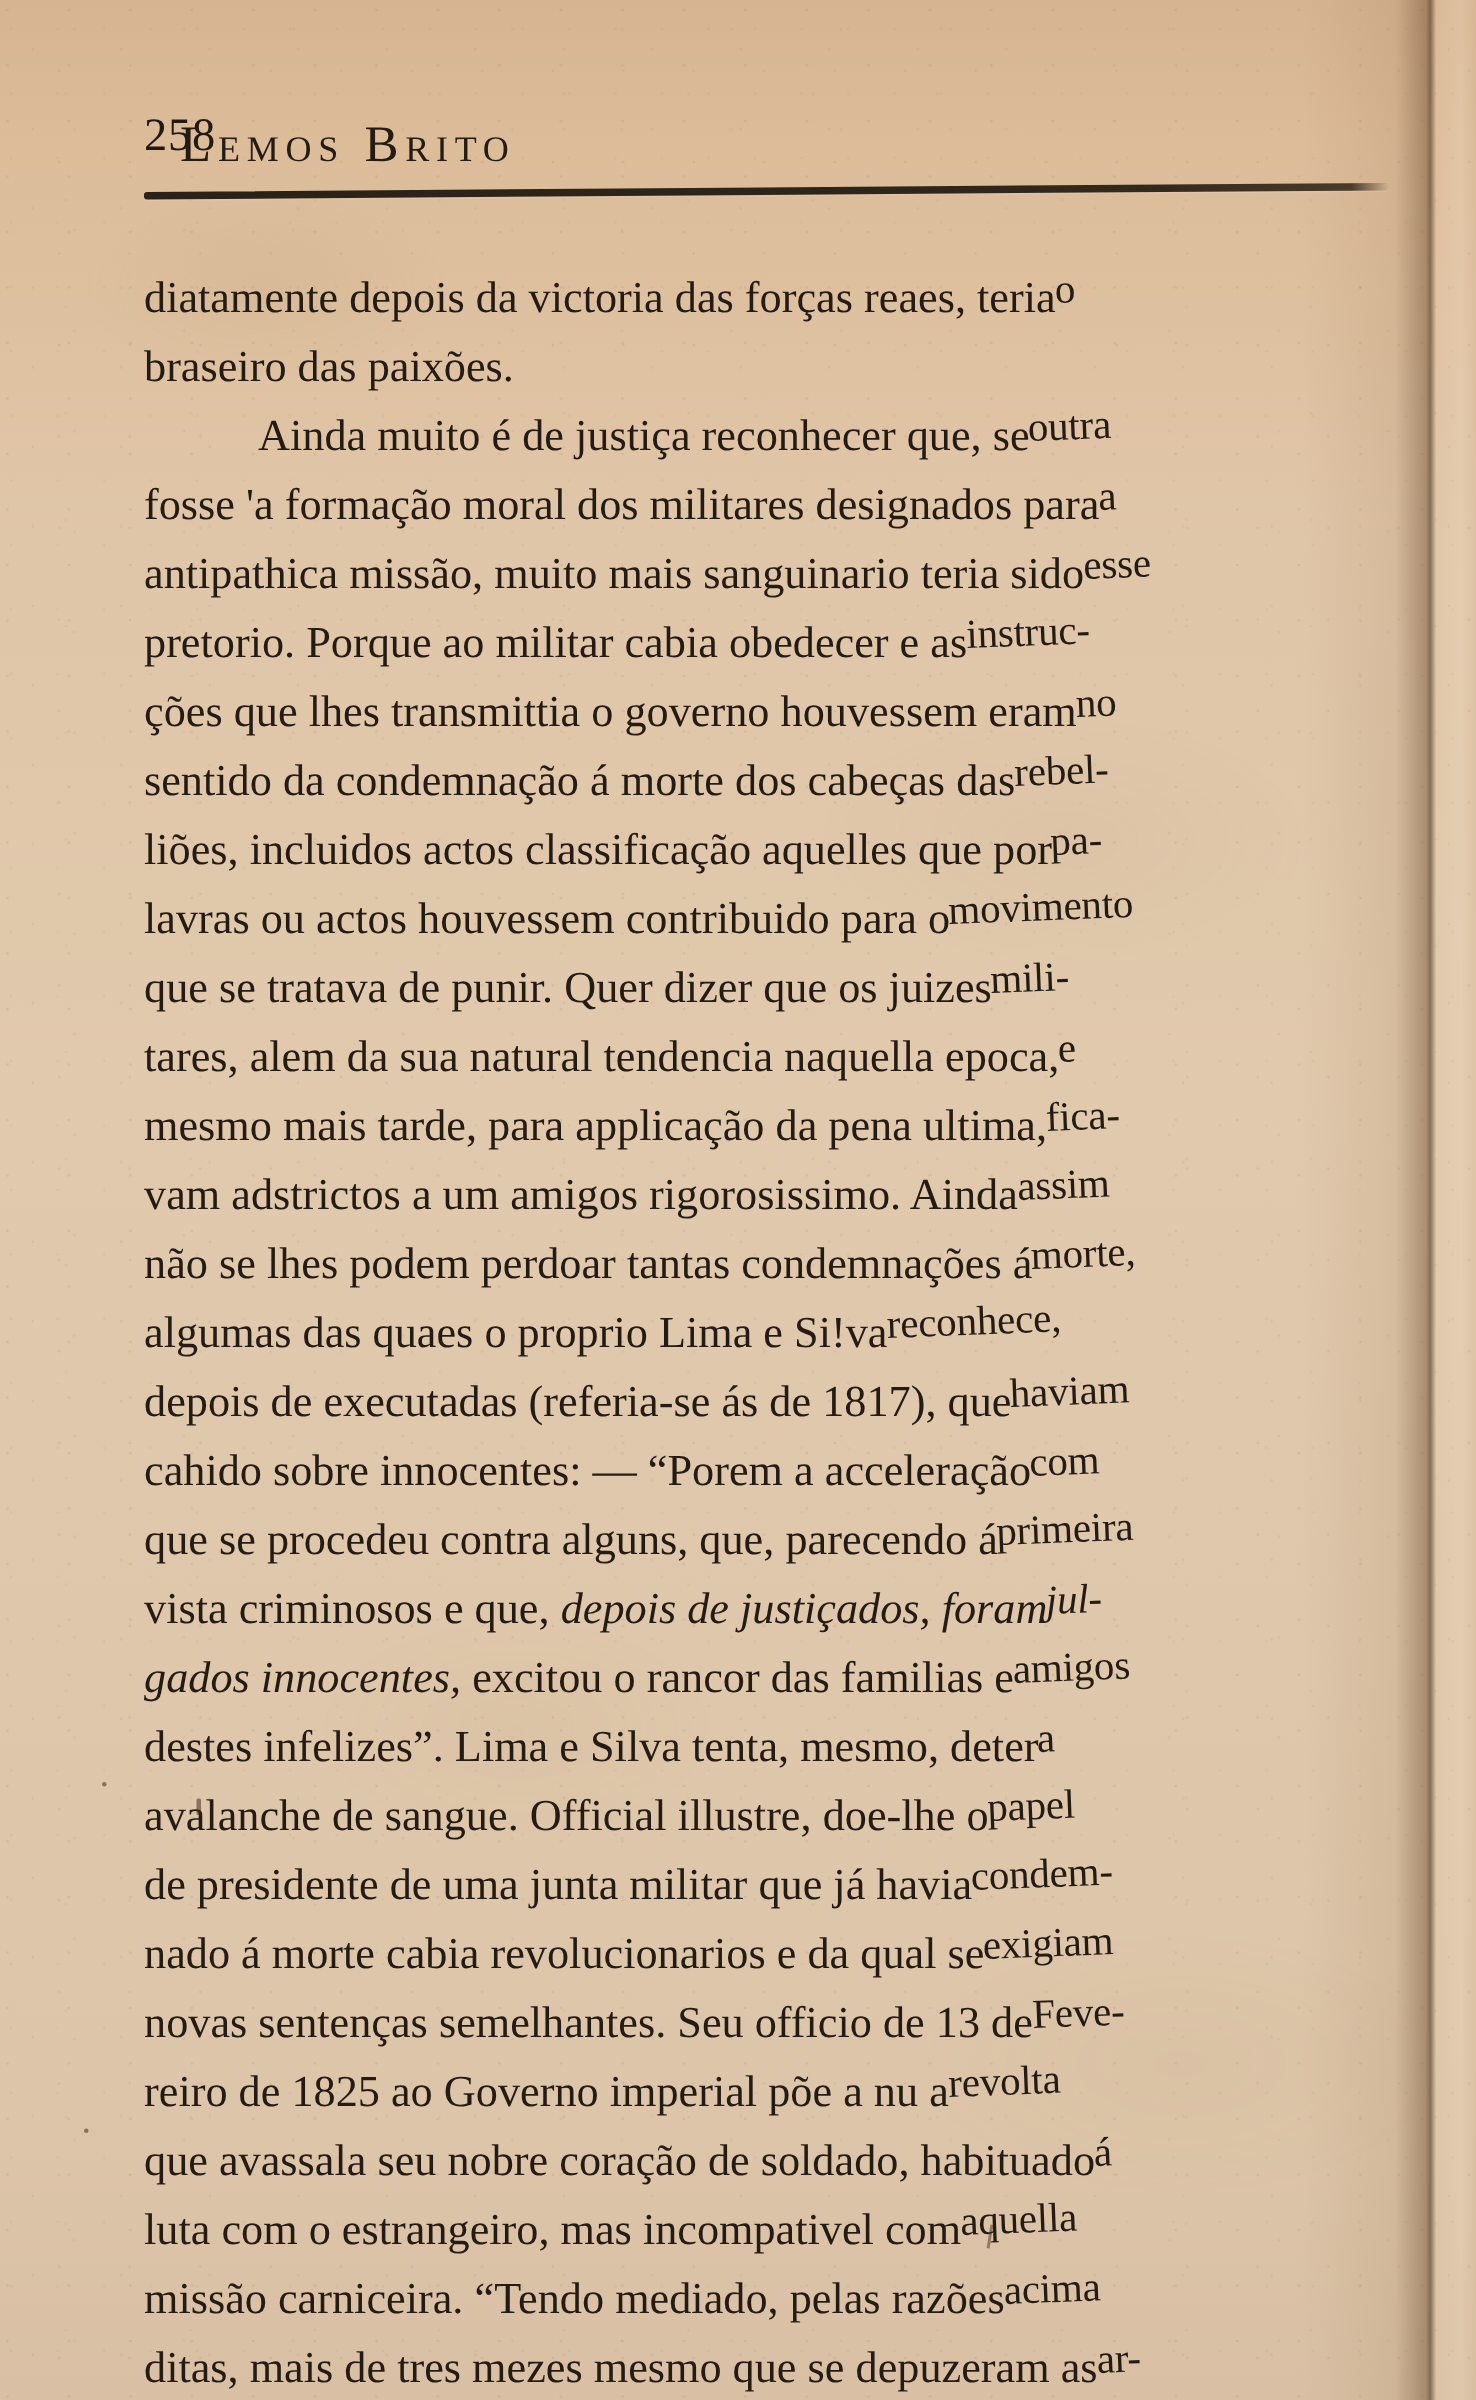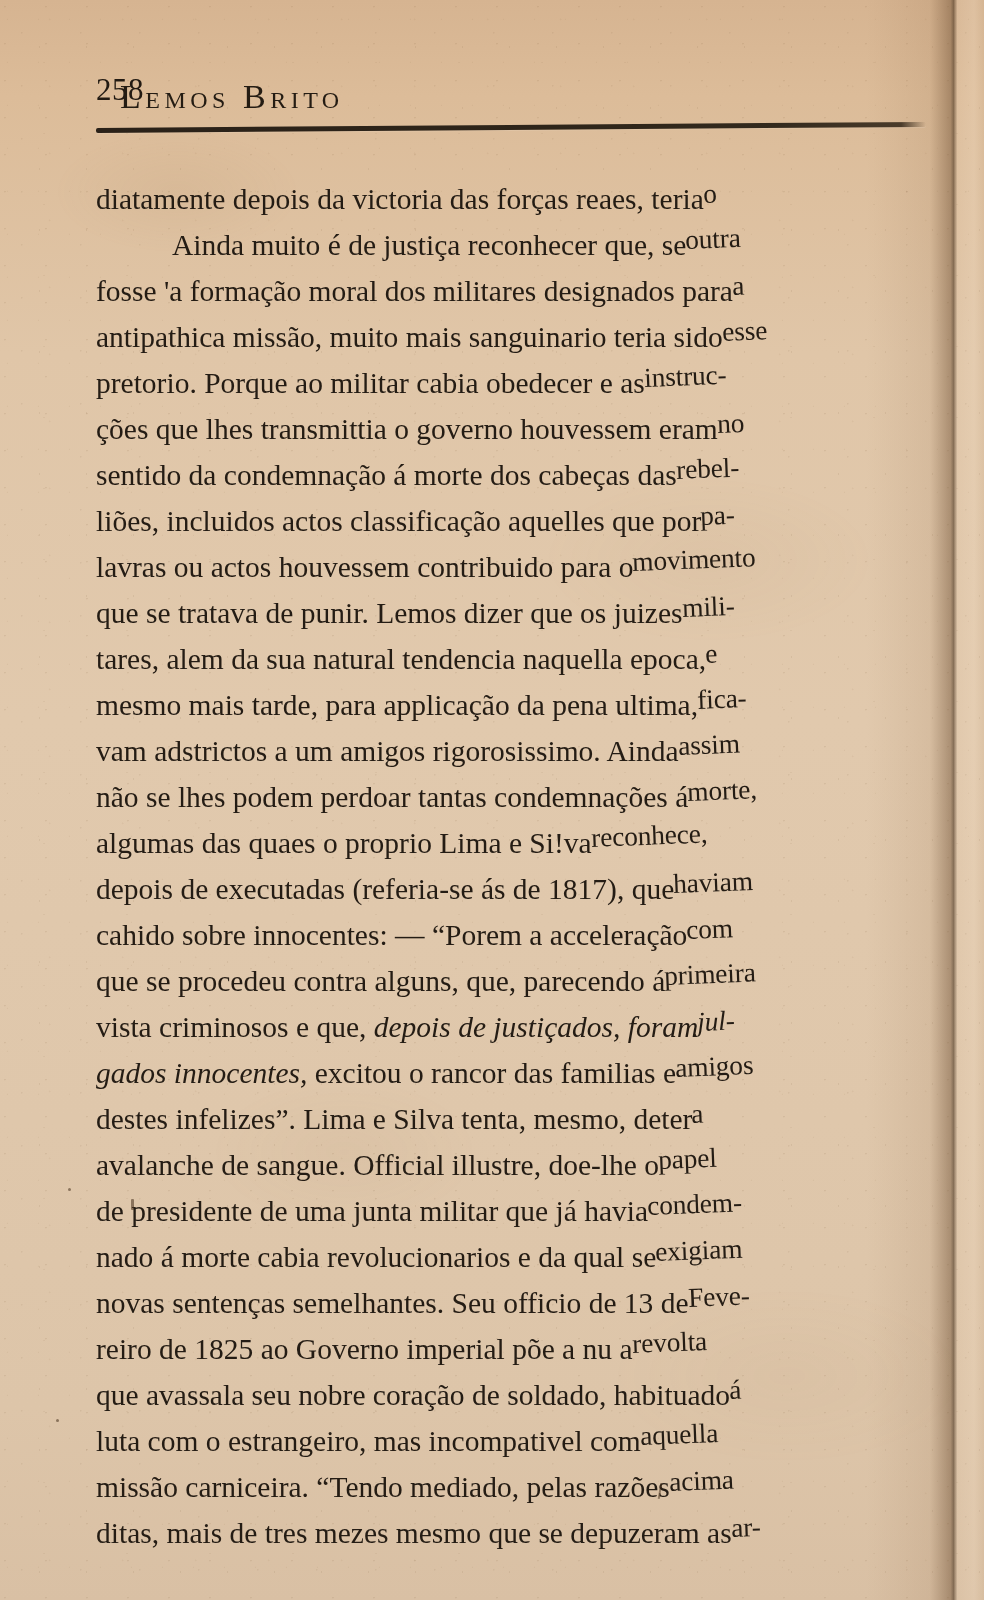--- a/index.html
+++ b/index.html
@@ -162,29 +162,30 @@
 
   <div class="header">
     <div class="folio">258</div>
     <div class="running-title">Lemos Brito</div>
   </div>
 
   <div class="rule"></div>
 
   <div class="body-text" id="body-text">
       <div class="line"><span>diatamente depois da victoria das forças reaes, teria</span><span class="tail"> o</span></div>
+      <div class="line"><span>braseiro das paixões.</span></div>
       <div class="line indent"><span>Ainda muito é de justiça reconhecer que, se</span><span class="tail"> outra</span></div>
       <div class="line"><span>fosse 'a formação moral dos militares designados para</span><span class="tail"> a</span></div>
       <div class="line"><span>antipathica missão, muito mais sanguinario teria sido</span><span class="tail"> esse</span></div>
       <div class="line"><span>pretorio.  Porque ao militar cabia obedecer e as</span><span class="tail"> instruc-</span></div>
       <div class="line"><span>ções que lhes transmittia o governo houvessem eram</span><span class="tail"> no</span></div>
       <div class="line"><span>sentido da condemnação á morte dos cabeças das</span><span class="tail"> rebel-</span></div>
       <div class="line"><span>liões, incluidos actos classificação aquelles que por</span><span class="tail"> pa-</span></div>
       <div class="line"><span>lavras ou actos houvessem contribuido para o</span><span class="tail"> movimento</span></div>
-      <div class="line"><span>que se tratava de punir.  Lemos dizer que os juizes</span><span class="tail"> mili-</span></div>
+      <div class="line"><span>que se tratava de punir.  Quer dizer que os juizes</span><span class="tail"> mili-</span></div>
       <div class="line"><span>tares, alem da sua natural tendencia naquella epoca,</span><span class="tail"> e</span></div>
       <div class="line"><span>mesmo mais tarde, para applicação da pena ultima,</span><span class="tail"> fica-</span></div>
       <div class="line"><span>vam adstrictos a um amigos rigorosissimo.  Ainda</span><span class="tail"> assim</span></div>
       <div class="line"><span>não se lhes podem perdoar tantas condemnações á</span><span class="tail"> morte,</span></div>
       <div class="line"><span>algumas das quaes o proprio Lima e Si!va</span><span class="tail"> reconhece,</span></div>
       <div class="line"><span>depois de executadas (referia-se ás de 1817), que</span><span class="tail"> haviam</span></div>
       <div class="line"><span>cahido sobre innocentes: — “Porem a acceleração</span><span class="tail"> com</span></div>
       <div class="line"><span>que se procedeu contra alguns, que, parecendo á</span><span class="tail"> primeira</span></div>
       <div class="line"><span>vista criminosos e que, </span><i>depois de justiçados, foram</i><i class="tail"> jul-</i></div>
       <div class="line"><i>gados innocentes,</i><span> excitou o rancor das familias e</span><span class="tail"> amigos</span></div>

